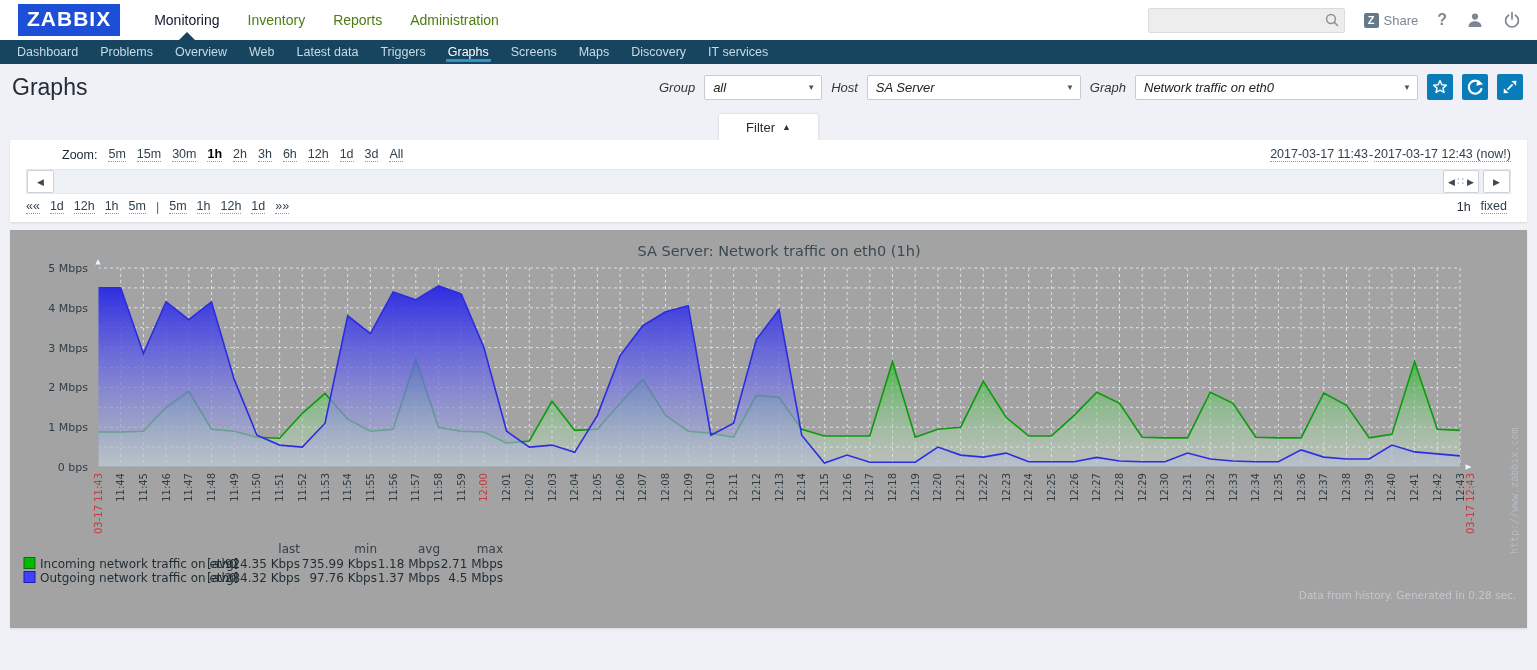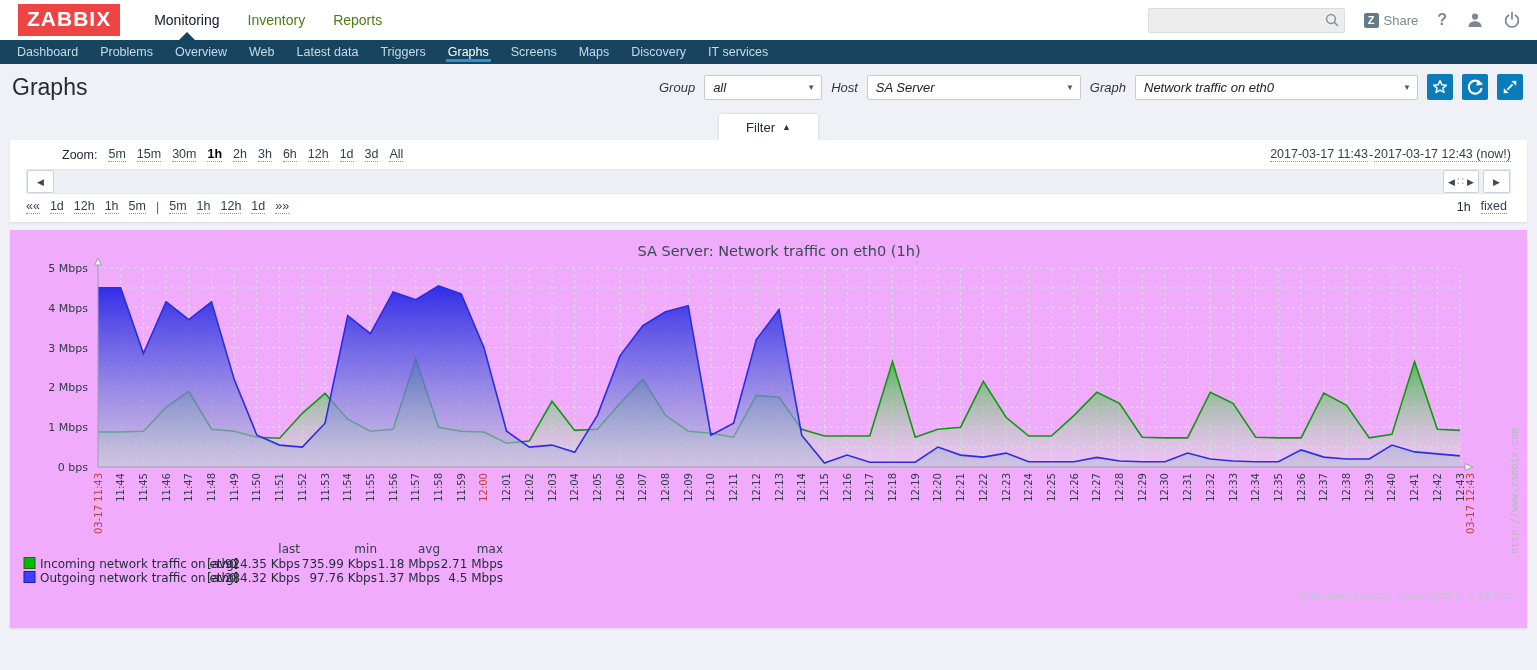--- a/index.html
+++ b/index.html
@@ -5,21 +5,21 @@
   * { box-sizing: border-box; }
   html,body { margin:0; padding:0; }
   body {
     width:1537px; height:670px; overflow:hidden;
     background:#f0f0f7;
     font-family:"Liberation Sans", sans-serif;
     color:#1f2c33;
   }
   
   .topbar { height:40px; background:#fff; display:flex; align-items:center; position:relative; }
-  .logo { margin-left:18px; background:#ef4444; color:#fff; font-weight:bold;
+  .logo { margin-left:18px; background:#1d4ed8; color:#fff; font-weight:bold;
           font-size:21px; letter-spacing:1px; padding:2px 9px 4px; line-height:1.2; }
   .main-menu { display:flex; margin-left:20px; }
   .menu-item { position:relative; font-size:14px; color:#4d7c0f; padding:0 14px; line-height:40px; cursor:pointer; }
   .menu-item.active { color:#0f172a; }
   .menu-item.active::after { content:""; position:absolute; bottom:0; left:50%; margin-left:-8px;
       border-left:8px solid transparent; border-right:8px solid transparent; border-bottom:8px solid #17455f; }
   .topbar-right { margin-left:auto; display:flex; align-items:center; gap:19px; margin-right:16px; }
   .search { width:197px; height:25px; background:#ededed; border:1px solid #dcdcdc; border-radius:2px;
             position:relative; display:flex; align-items:center; }
   .search input { border:none; outline:none; background:transparent; width:170px; height:21px;
@@ -69,32 +69,33 @@
           cursor:pointer; gap:2px; }
   .sbtn .dots { color:#9aa6b0; font-size:11px; letter-spacing:1px; }
   .sb-left { left:0; width:27px; }
   .sb-resize { right:31px; width:36px; }
   .sb-right { right:0; width:27px; }
   .navrow-left { display:flex; gap:10px; align-items:center; }
   .navrow-right { display:flex; gap:10px; align-items:center; padding-right:4px; }
   .navsep { color:#5a6770; }
   .period-static { color:#222c33; }
   
-  .chart-panel { background:#f0abfc; margin:8px 10px 0; box-shadow:0 1px 2px rgba(0,0,0,.10); padding-top:4px; }
+  .chart-panel { background:#a3a3a3; margin:8px 10px 0; box-shadow:0 1px 2px rgba(0,0,0,.10); padding-top:4px; }
   #graph { display:block; font-family:"DejaVu Sans", sans-serif; }
 </style>
 </head>
 <body>
 
 <header class="topbar">
   <div class="logo">ZABBIX</div>
   <nav class="main-menu" id="main-menu">
       <div class="menu-item active">Monitoring</div>
       <div class="menu-item">Inventory</div>
       <div class="menu-item">Reports</div>
+      <div class="menu-item">Administration</div>
     </nav>
   <div class="topbar-right">
     <div class="search">
       <input value="" style="">
       <span class="mag">
         <svg width="14" height="14" viewBox="0 0 14 14">
             <circle cx="6" cy="6" r="4.4" fill="none" stroke="#8a939c" stroke-width="1.5"></circle>
             <line x1="9.4" y1="9.4" x2="13" y2="13" stroke="#8a939c" stroke-width="1.5"></line>
           </svg>
       </span>

